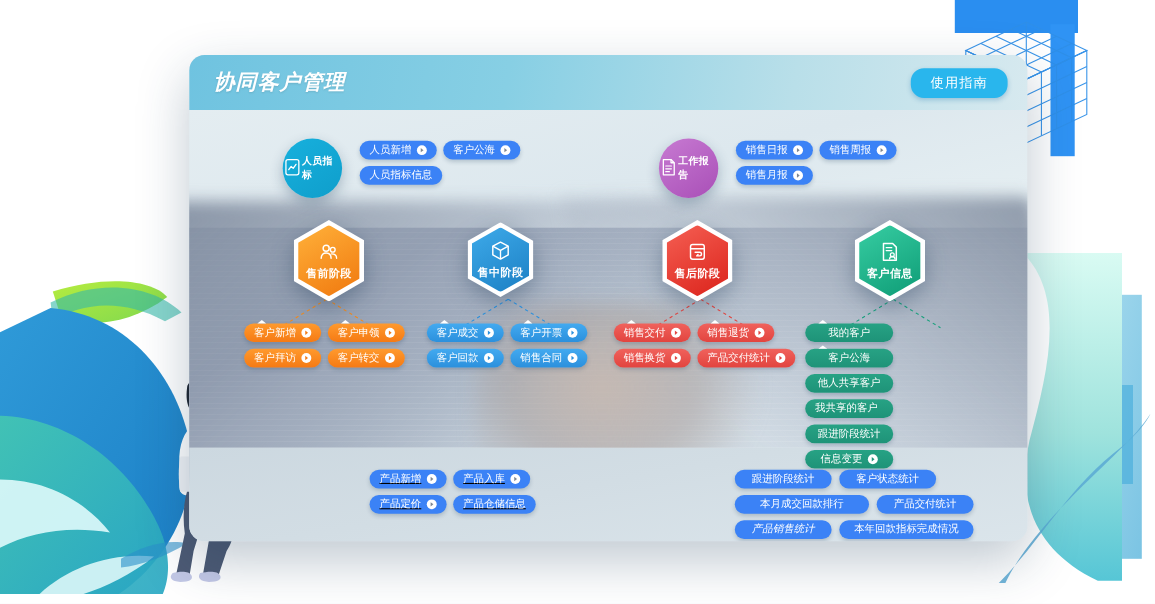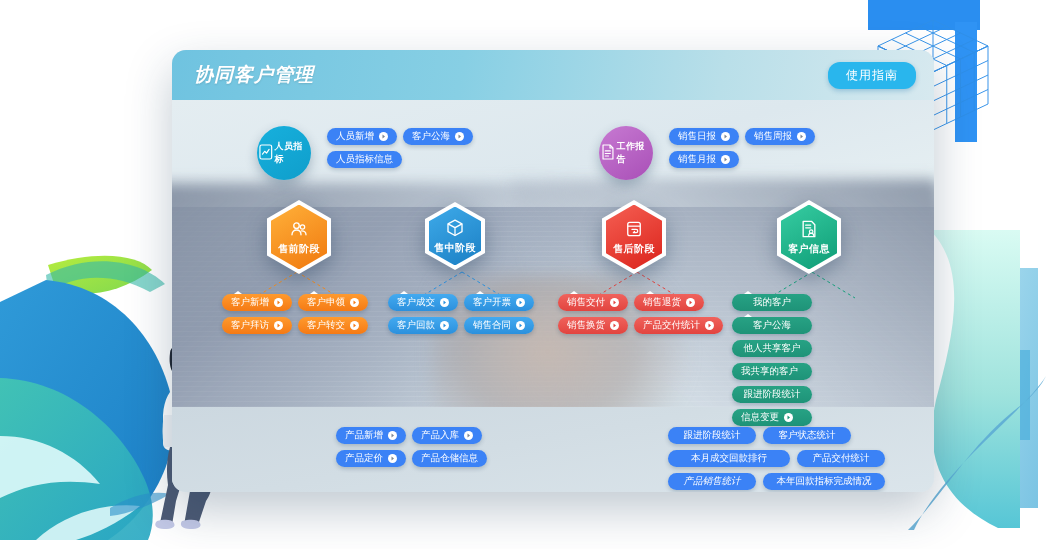--- a/index.html
+++ b/index.html
@@ -468,31 +468,31 @@
     </span>
     <span class="pill pill-green" style="width:62px;justify-content:center;">
       <span>他人共享客户</span>
     </span>
     <span class="pill pill-green" style="width:62px;justify-content:flex-start;">
       <span>我共享的客户</span>
     </span>
     <span class="pill pill-green" style="width:62px;justify-content:center;">
       <span>跟进阶段统计</span>
     </span>
-    <span class="pill pill-green" style="width:62px;">
+    <span class="pill pill-green" style="width:62px;justify-content:center;">
       <span>信息变更</span>
       <span class="arw">
           <svg viewBox="0 0 10 10">
             <path d="M3 1 L8 5 L3 9 Z"></path>
           </svg>
         </span>
     </span>
   </div>
 
-  <div class="pillrow" style="left:164px;top:377px;width:190px;">
+  <div class="pillrow" style="left:164px;top:377px;width:190px;text-decoration:underline;">
     <span class="pill pill-grey">
       <span>产品新增</span>
       <span class="arw">
           <svg viewBox="0 0 10 10">
             <path d="M3 1 L8 5 L3 9 Z"></path>
           </svg>
         </span>
     </span>
     <span class="pill pill-grey">
       <span>产品入库</span>

